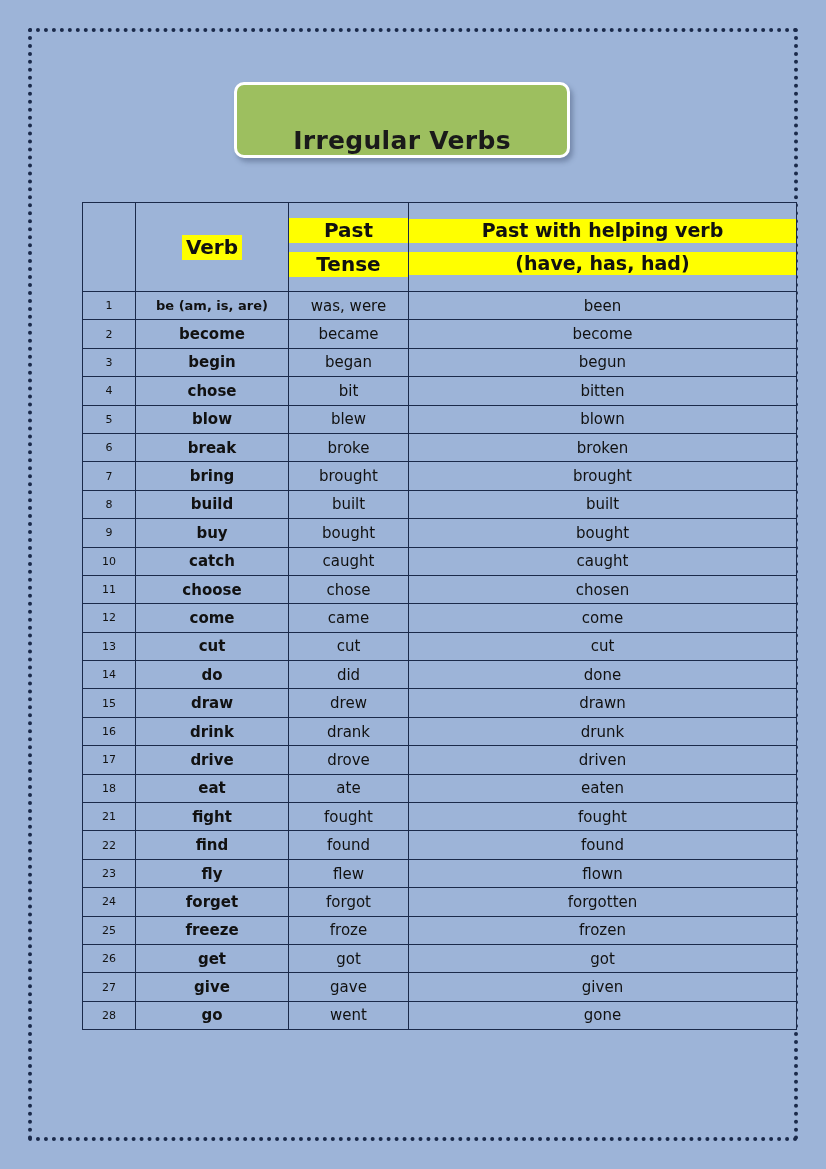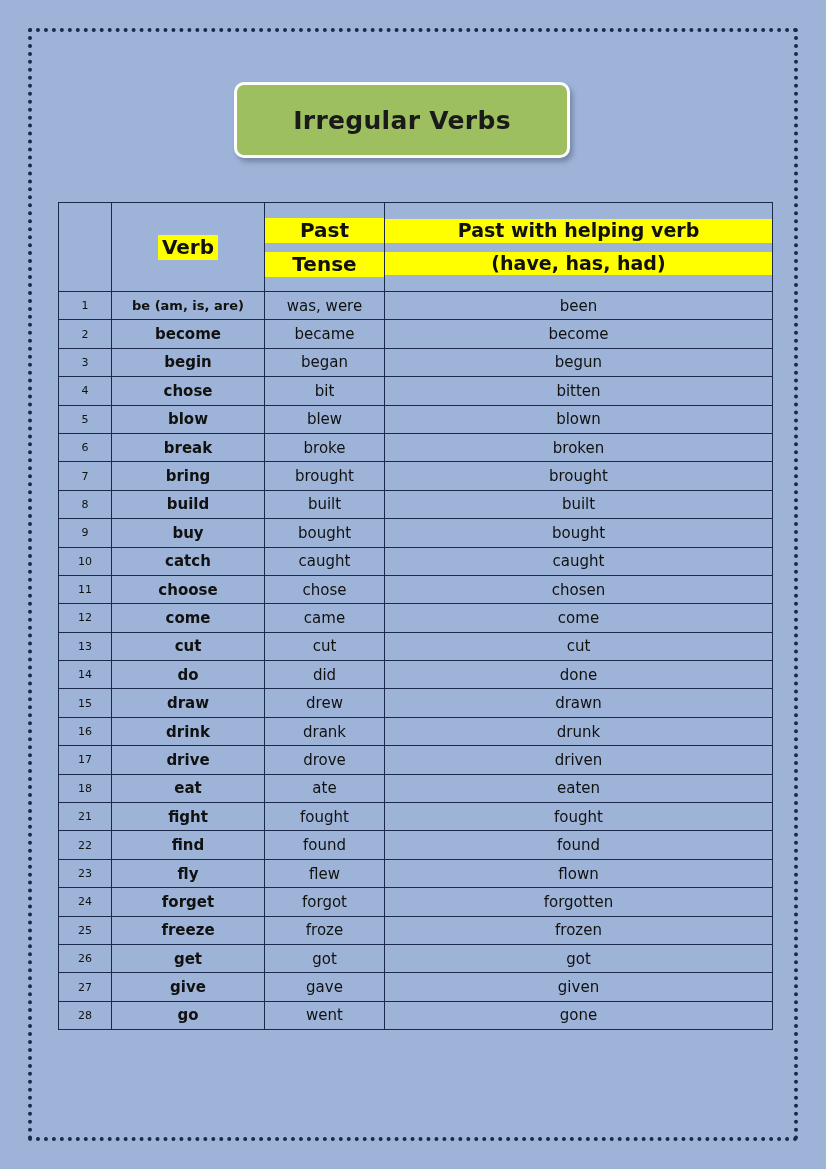--- a/index.html
+++ b/index.html
@@ -58,21 +58,21 @@
     position: absolute;
     left: 234px;
     top: 82px;
     width: 336px;
     height: 76px;
     background: #9dbf5f;
     border: 3px solid #ffffff;
     border-radius: 10px;
     box-shadow: 3px 4px 5px rgba(40,55,85,0.35);
     display: flex;
-    align-items: center;
+    align-items: flex-end;
     justify-content: center;
     box-sizing: border-box;
   }
   .title-text {
     font-size: 25px;
     font-weight: bold;
     color: #1a1a1a;
     letter-spacing: 0.3px;
   }
 
@@ -81,20 +81,21 @@
     position: absolute;
     left: 58px;
     top: 202px;
     width: 714px;
   }
   table.verb-table {
     border-collapse: collapse;
     width: 714px;
     background: #9db4d8;
     table-layout: fixed;
+    margin-left: 24px;
   }
   table.verb-table td,
   table.verb-table th {
     border: 1px solid #1b2a4a;
     padding: 0;
     text-align: center;
     vertical-align: middle;
     color: #111111;
   }
 

